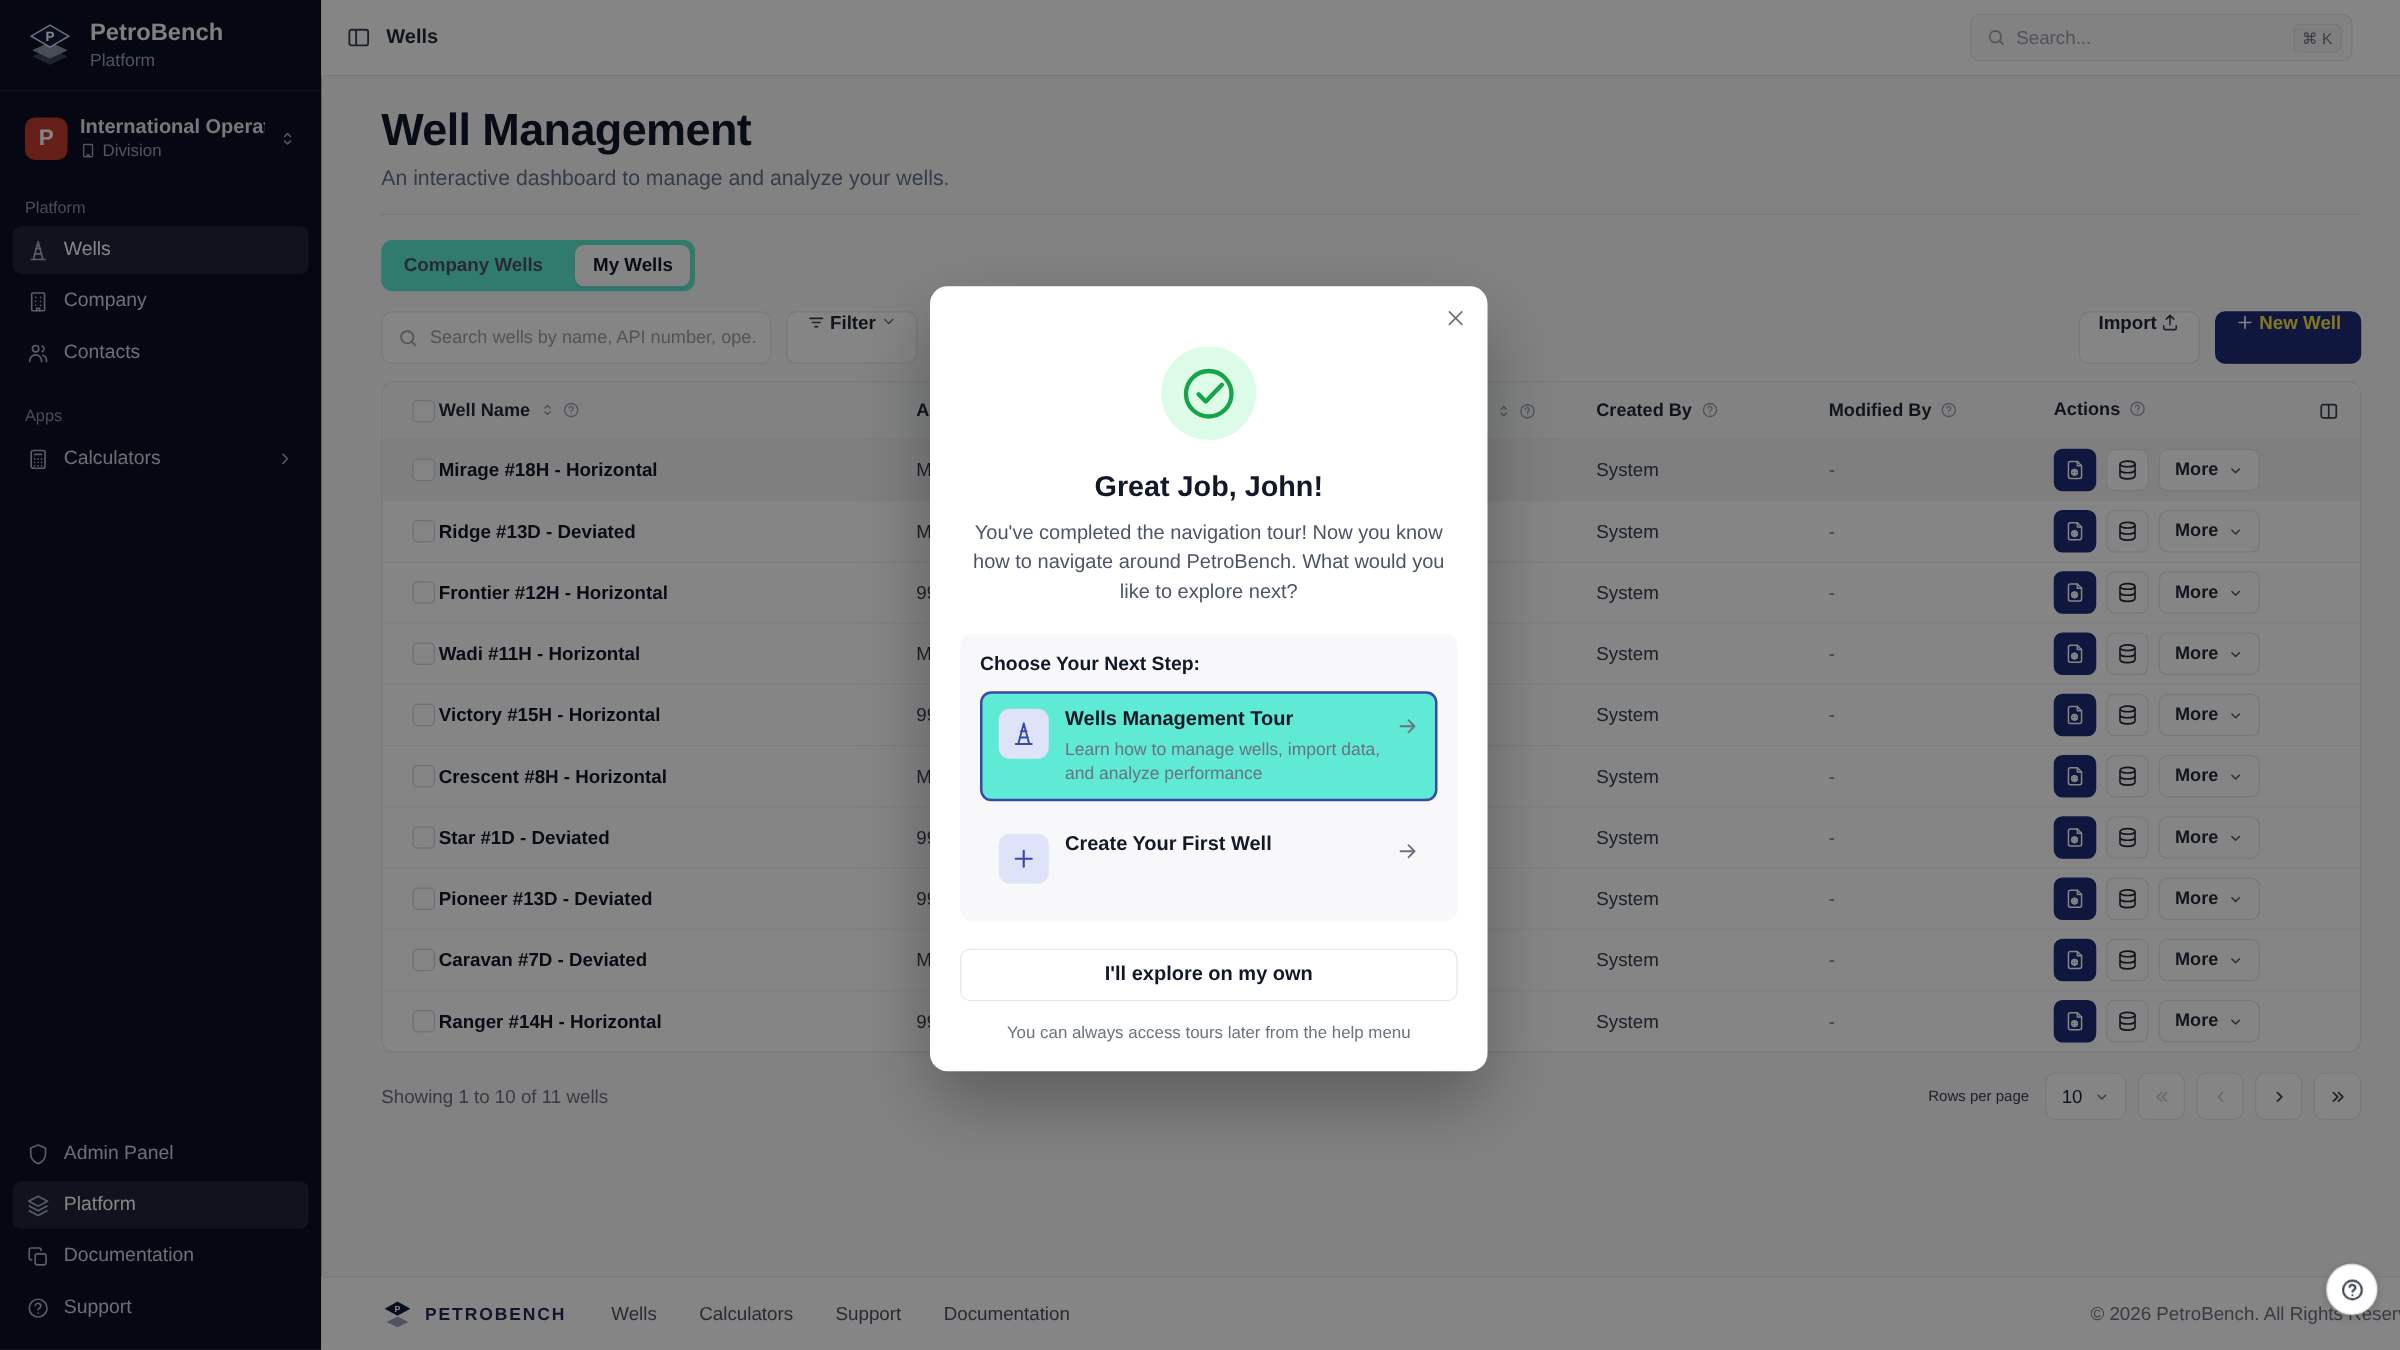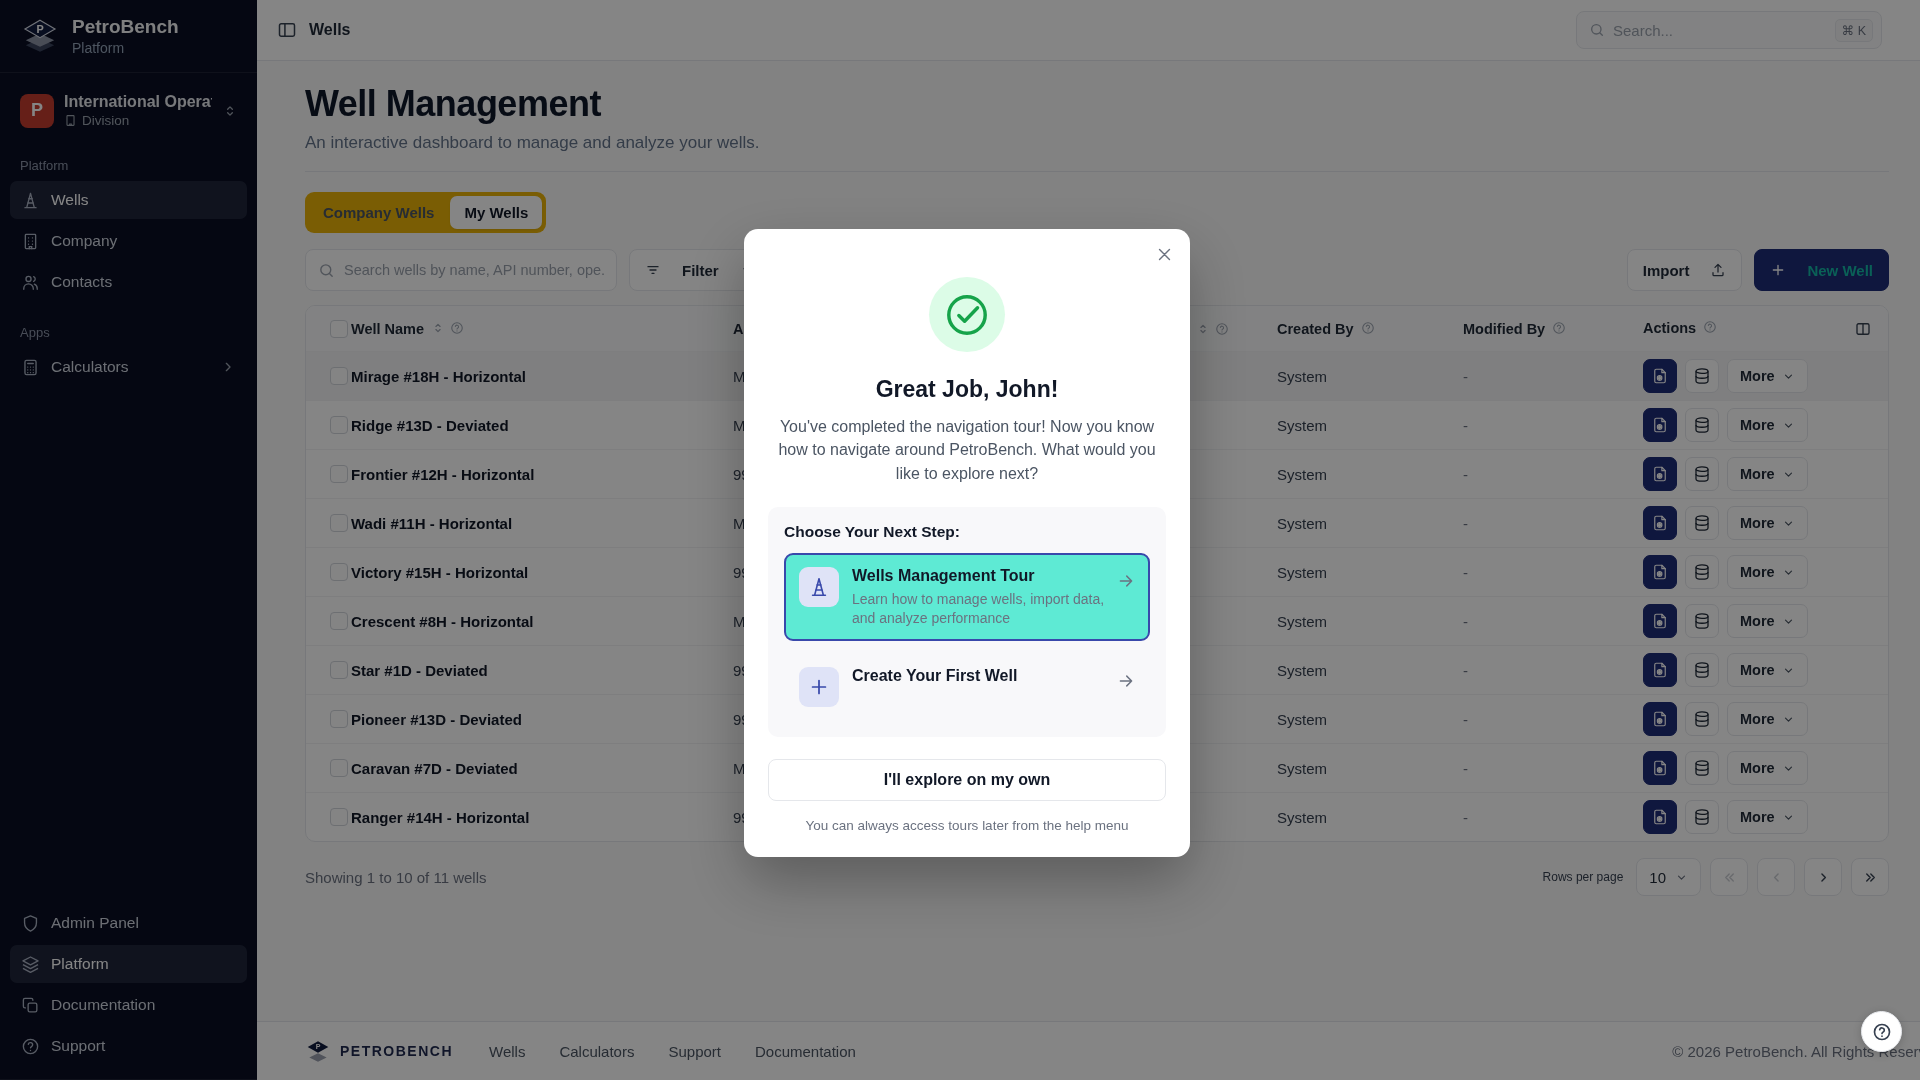--- a/index.html
+++ b/index.html
@@ -46,33 +46,33 @@
   .tb-search{margin-left:auto;margin-right:18px;width:306px;height:38px;border:1px solid var(--border);background:#f9fafb;border-radius:8px;display:flex;align-items:center;gap:8px;padding:0 8px 0 12px}
   .tb-search .ic{width:16px;height:16px;color:#9ca3af}
   .tb-search input{flex:1;border:none;outline:none;background:transparent;font:inherit;font-size:15px;color:#374151;min-width:0}
   .tb-search input::placeholder{color:#9aa1ac}
   .kbd{font-size:12.5px;color:#6b7280;background:#f3f4f6;border:1px solid var(--border);border-radius:5px;padding:3px 6px;white-space:nowrap}
 
   .content{flex:1;padding:22px 31px 0 48px;display:flex;flex-direction:column;min-height:0}
   h1{font-size:36px;font-weight:700;color:#0f172a;letter-spacing:-.5px}
   .subtitle{font-size:17px;color:#64748b;margin-top:8px}
   .rule{border:none;border-top:1px solid var(--border);margin-top:18px}
-  .tabs{margin-top:20px;display:inline-flex;align-self:flex-start;background:#eab308;border-radius:9px;padding:4px;gap:2px}
+  .tabs{margin-top:20px;display:inline-flex;align-self:flex-start;background:#5eead4;border-radius:9px;padding:4px;gap:12px}
   .tab{font-size:15px;font-weight:600;color:#4b5563;padding:8px 14px;border-radius:7px}
   .tab.active{background:#fff;color:#111827;box-shadow:0 1px 2px rgba(0,0,0,.08)}
   .toolbar{margin-top:16px;display:flex;align-items:center;justify-content:space-between}
   .tl-left,.tl-right{display:flex;align-items:center;gap:12px}
   .tb2-search{width:312px;height:42px;border:1px solid var(--border);background:#fff;border-radius:8px;display:flex;align-items:center;gap:9px;padding:0 12px}
   .tb2-search .ic{width:17px;height:17px;color:#9ca3af}
   .tb2-search input{flex:1;border:none;outline:none;background:transparent;font:inherit;font-size:14.5px;color:#374151;min-width:0}
   .tb2-search input::placeholder{color:#9aa1ac}
-  .btn{height:42px;display:inline-flex;align-items:center;gap:21px;padding:0 15px;border:1px solid var(--border);border-radius:8px;background:#fff;font-size:15px;font-weight:600;color:#1f2937}
+  .btn{height:42px;display:inline-flex;align-items:flex-start;gap:3px;padding:0 15px;border:1px solid var(--border);border-radius:8px;background:#fff;font-size:15px;font-weight:600;color:#1f2937}
   .btn .ic{width:16px;height:16px;color:#374151}
   .btn .chev{width:14px;height:14px;color:#6b7280}
-  .btn.primary{background:var(--primary);border-color:var(--primary);color:#14b8a6}
+  .btn.primary{background:var(--primary);border-color:var(--primary);color:#fde047}
   .btn.primary .ic{color:#fff}
 
   
   .card{margin-top:14px;background:#fff;border:1px solid var(--border);border-radius:10px;overflow:hidden}
   .trow{display:grid;grid-template-columns:45px 382px 463px 81px 186px 180px 1fr;align-items:center;height:49px;border-top:1px solid #f1f2f4}
   .trow.thead{height:45px;background:#f9fafb;border-top:none;font-weight:700;font-size:14.5px;color:#1f2937}
   .trow.body:first-of-type{border-top:none}
   .trow.body.hl{background:#f4f4f5}
   .hcell{display:flex;align-items:flex-start;gap:7px}
   .hicons{display:flex;align-items:center;gap:5px;color:#9ca3af}

